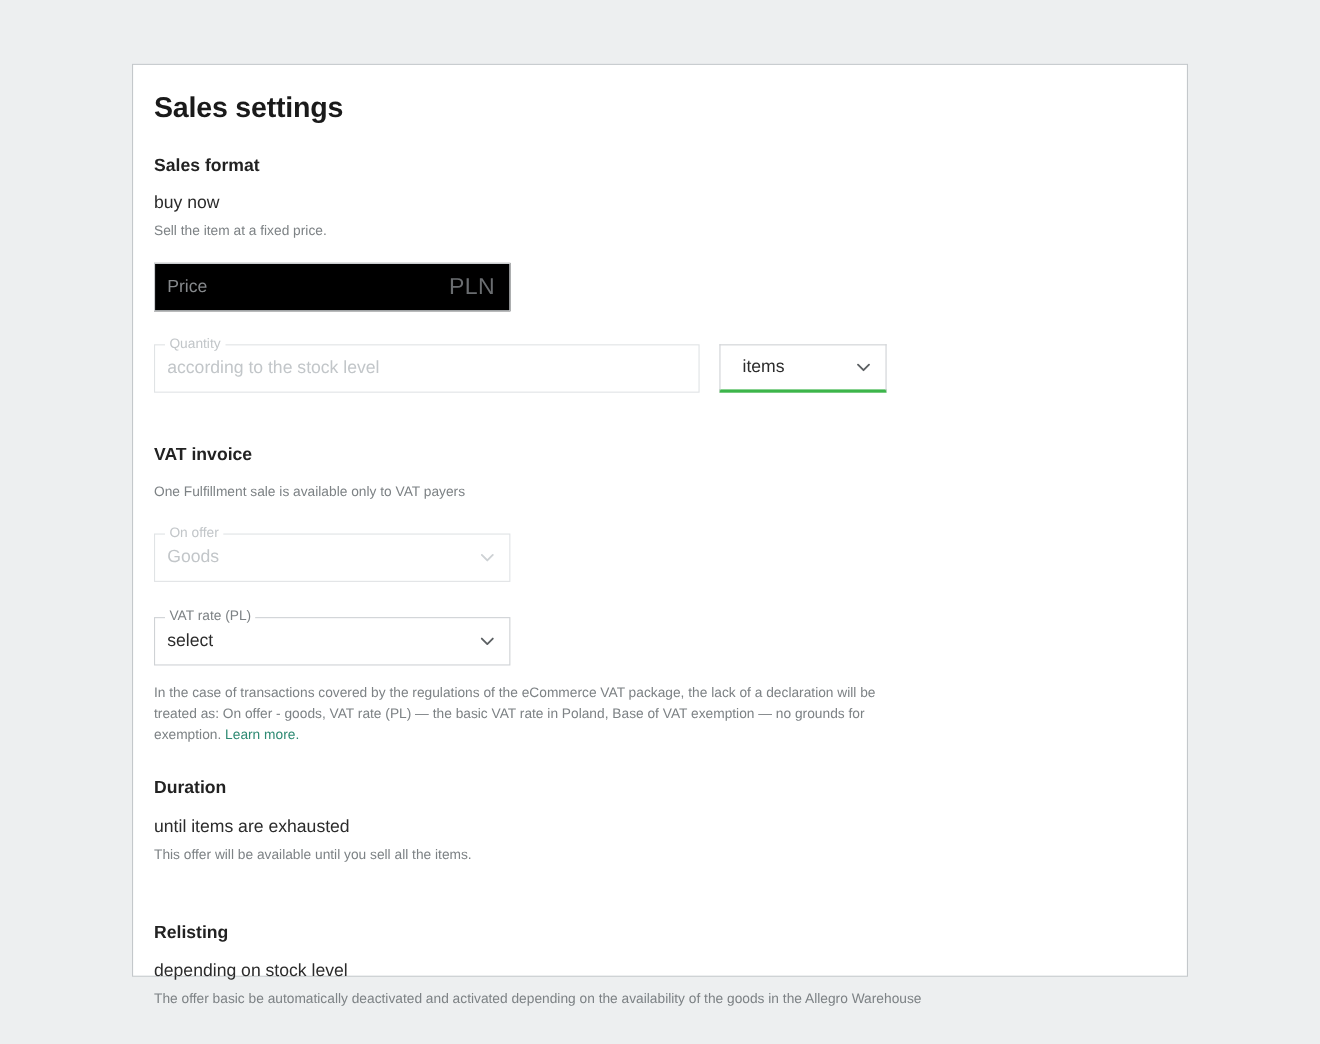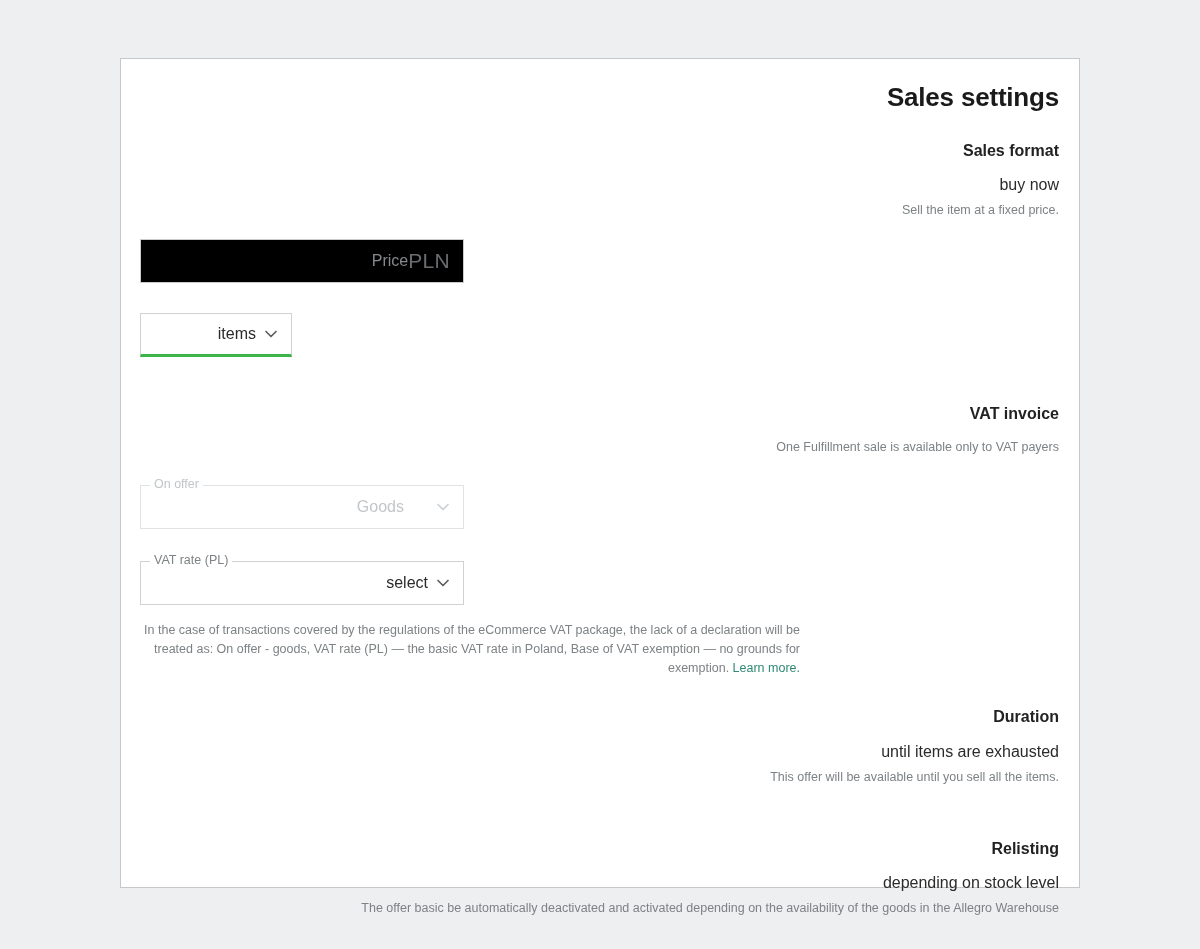--- a/index.html
+++ b/index.html
@@ -12,21 +12,20 @@
     background: #edeff0;
     font-family: "Liberation Sans", sans-serif;
     -webkit-font-smoothing: antialiased;
     overflow: hidden;
   }
 
   .page {
     position: relative;
     width: 1200px;
     height: 909px;
-    text-align: right;
   }
 
   
   .card {
     position: absolute;
     left: 120px;
     top: 58px;
     width: 960px;
     height: 830px;
     background: #ffffff;
@@ -205,20 +204,24 @@
       <div class="value-line">buy now</div>
       <p class="help-text">Sell the item at a fixed price.</p>
 
       <div class="price-field">
         <span class="price-placeholder">Price</span>
         <span class="price-suffix">PLN</span>
       </div>
 
       <div class="field-row block-quantity">
 
+        <div class="outlined disabled w-quantity">
+          <span class="legend dim">Quantity</span>
+          <span class="val placeholder">according to the stock level</span>
+        </div>
 
         <div class="outlined focused-green w-items">
           <span class="val">items</span>
           <svg class="chev" viewBox="0 0 18 18">
             <path d="M4 6.5 L9 11.5 L14 6.5"></path>
           </svg>
         </div>
 
       </div>
 

